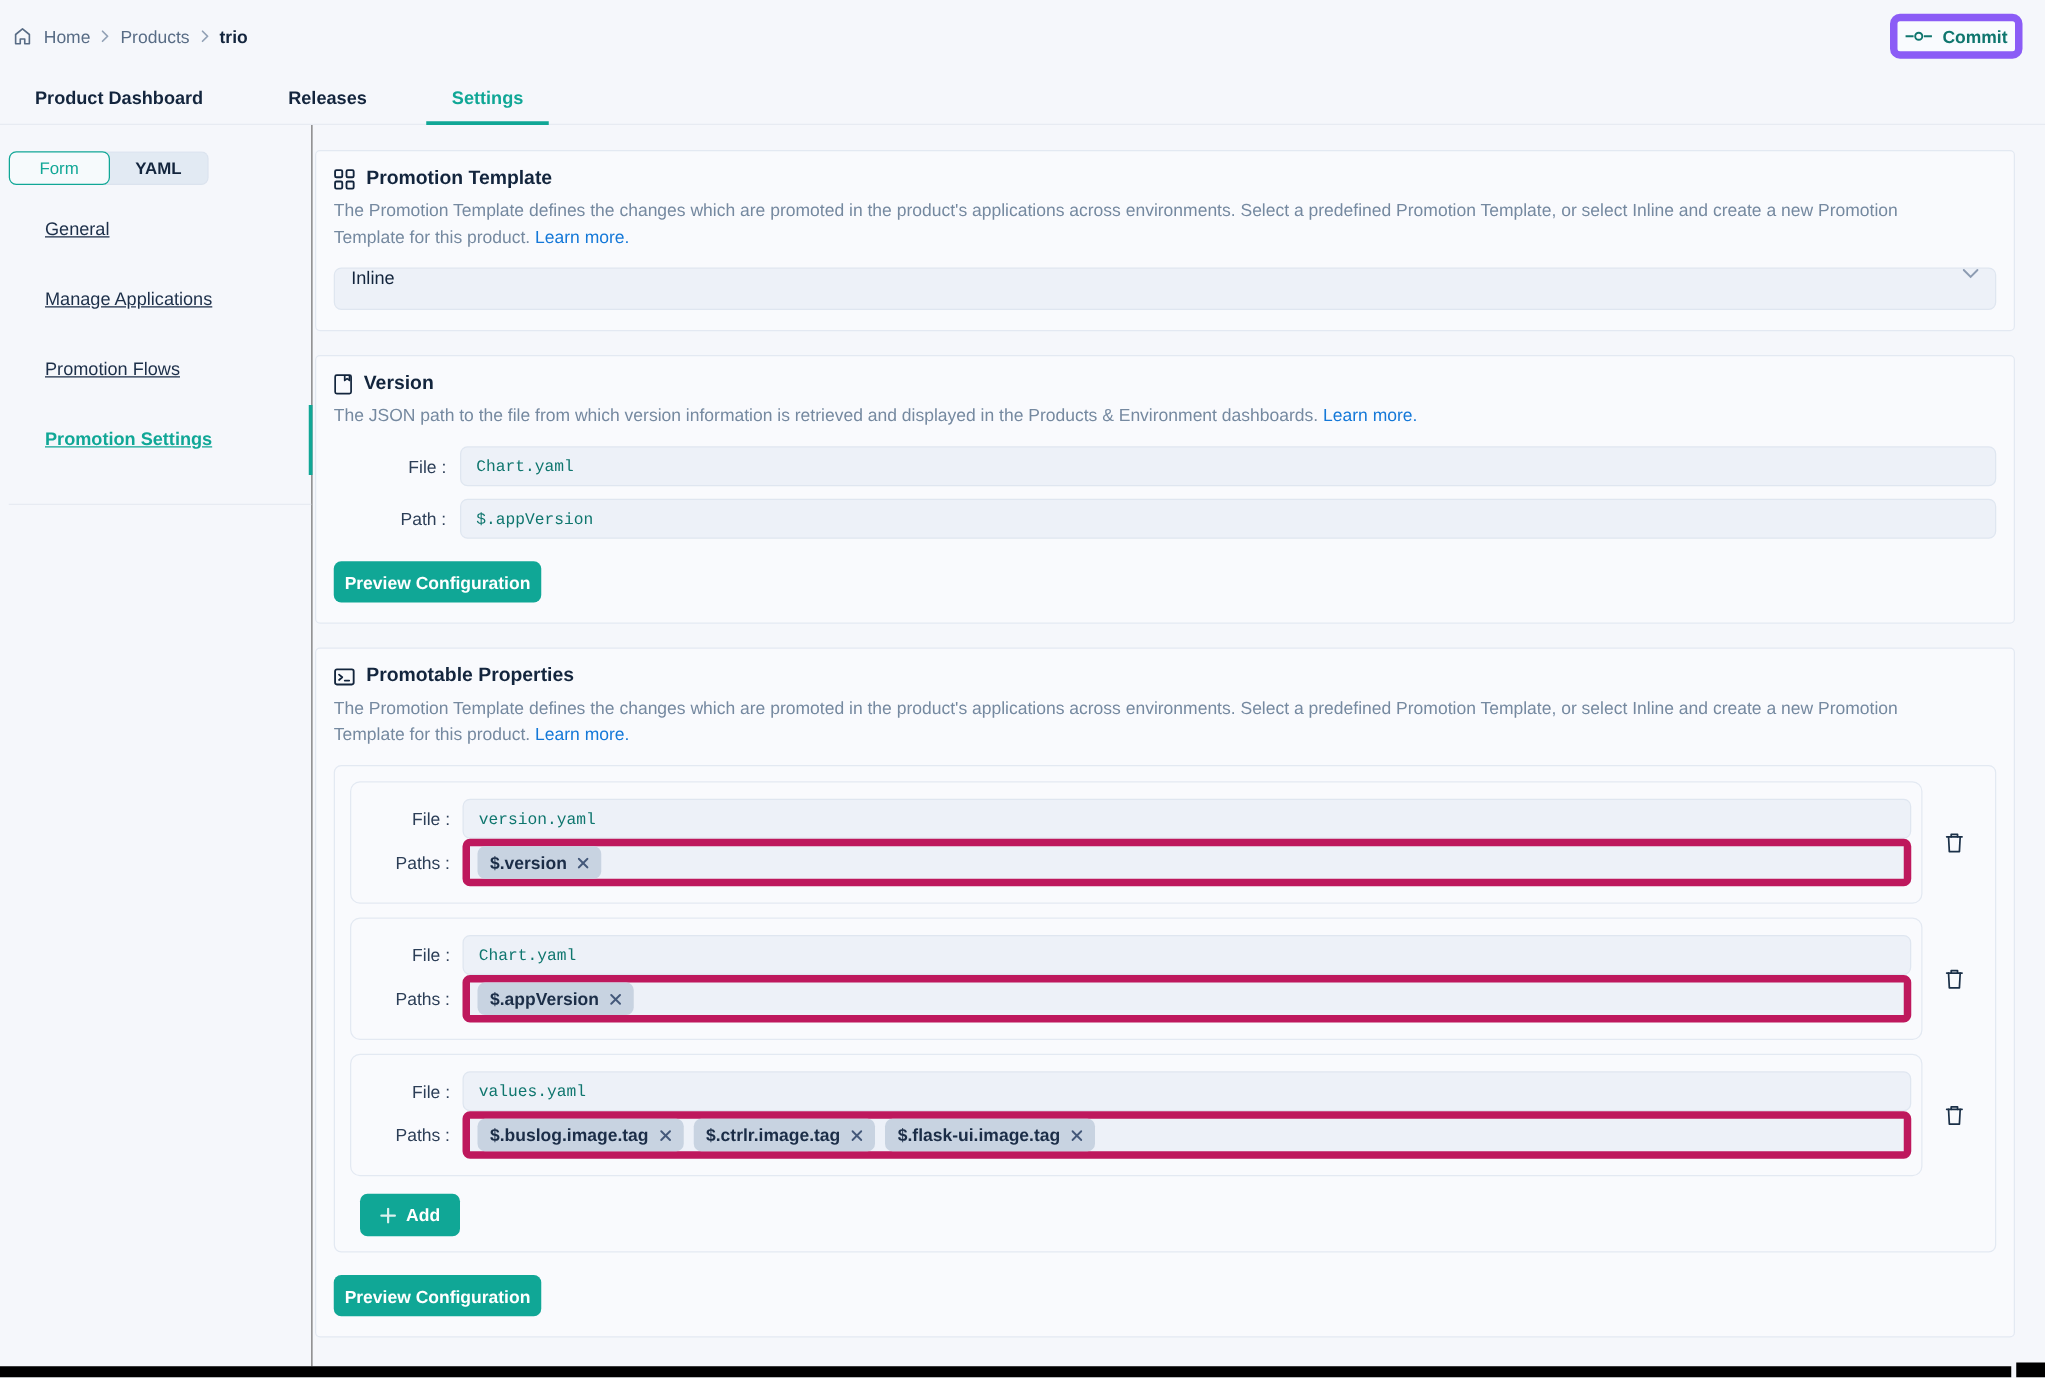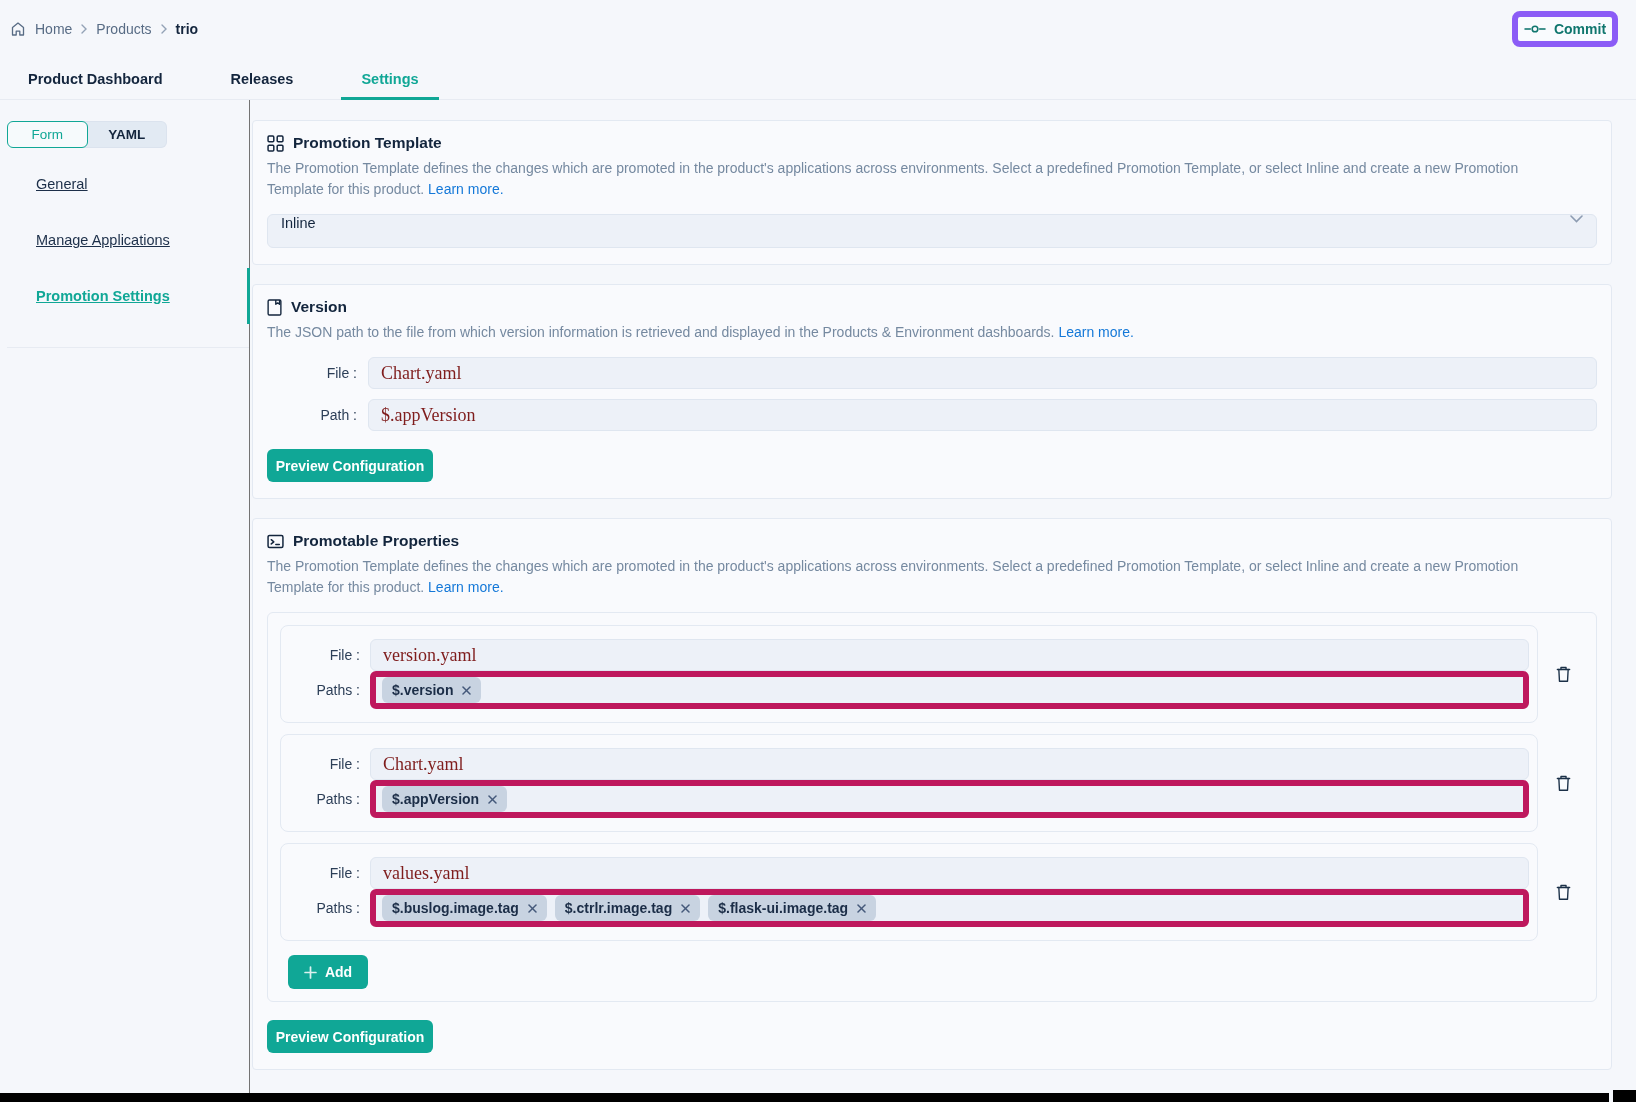--- a/index.html
+++ b/index.html
@@ -46,21 +46,21 @@
   .card-icon{display:flex;align-items:center;color:#13253d;}
   .card-desc{margin-top:5px;font-size:14px;line-height:21px;color:#7589a0;max-width:1272px;}
   .learn-more{color:#1478d8;text-decoration:none;cursor:pointer;}
 
   .dropdown{margin-top:14px;height:34px;box-sizing:border-box;background:#edf1f8;border:1px solid #dfe6f0;border-radius:6px;
     display:flex;justify-content:space-between;padding:0 13px;font-size:14.5px;color:#13253d;cursor:pointer;}
 
   .field-row{display:flex;align-items:center;margin-top:10px;}
   .field-label{flex:none;width:90px;margin-right:11px;text-align:right;font-size:14px;color:#2c3e57;}
   input.text-input{flex:1;height:32px;box-sizing:border-box;background:#edf1f8;border:1px solid #dfe6f0;border-radius:6px;
-    padding:0 12px;font-size:18px;color:#7f1d1d;font-family:Liberation Serif, serif;outline:none;}
+    padding:0 12px;font-size:13px;color:#0f766e;font-family:Liberation Mono, monospace;outline:none;}
   .teal-btn{margin-top:18px;height:33px;border:none;border-radius:6px;background:#10a796;color:#ffffff;
     font-weight:700;font-size:14px;font-family:inherit;display:flex;align-items:center;justify-content:center;cursor:pointer;}
   .preview-btn{width:166px;}
 
   
   .rows-wrap{margin-top:14px;border:1px solid #e3e9f2;border-radius:6px;padding:12px;box-sizing:border-box;}
   .prop-row-outer{display:flex;align-items:center;gap:12px;margin-bottom:11px;}
   .prop-row{flex:1;border:1px solid #e3e9f2;border-radius:8px;padding:13px 8px 13px 0;box-sizing:border-box;}
   .prop-row .field-row{margin-top:0;}
   .prop-row .field-row + .field-row{margin-top:0;}
@@ -128,20 +128,21 @@
   <div class="body">
 
     <aside class="sidebar">
       <div class="toggle">
         <div class="seg seg-form">Form</div>
         <div class="seg seg-yaml">YAML</div>
       </div>
       <nav class="menu">
         <div class="menu-item">General</div>
         <div class="menu-item">Manage Applications</div>
+        <div class="menu-item">Promotion Flows</div>
         <div class="menu-item active">Promotion Settings</div>
       </nav>
       <div class="side-divider"></div>
     </aside>
 
     <main class="content">
 
       <section class="card">
         <div class="card-header">
           <span class="card-icon">

